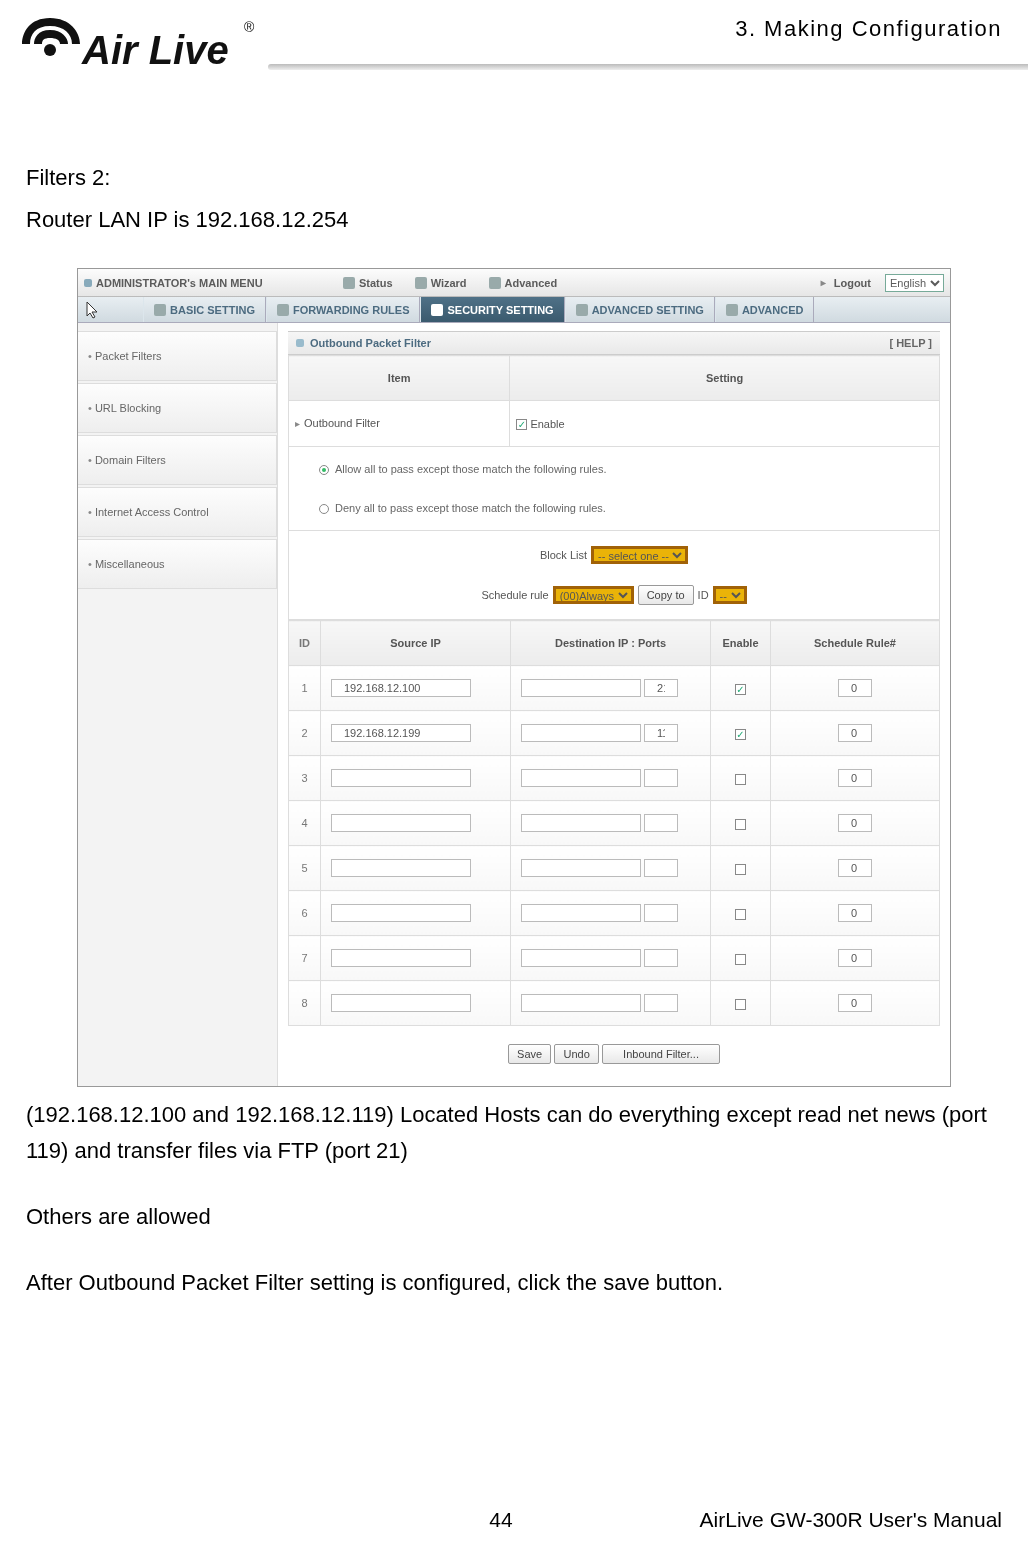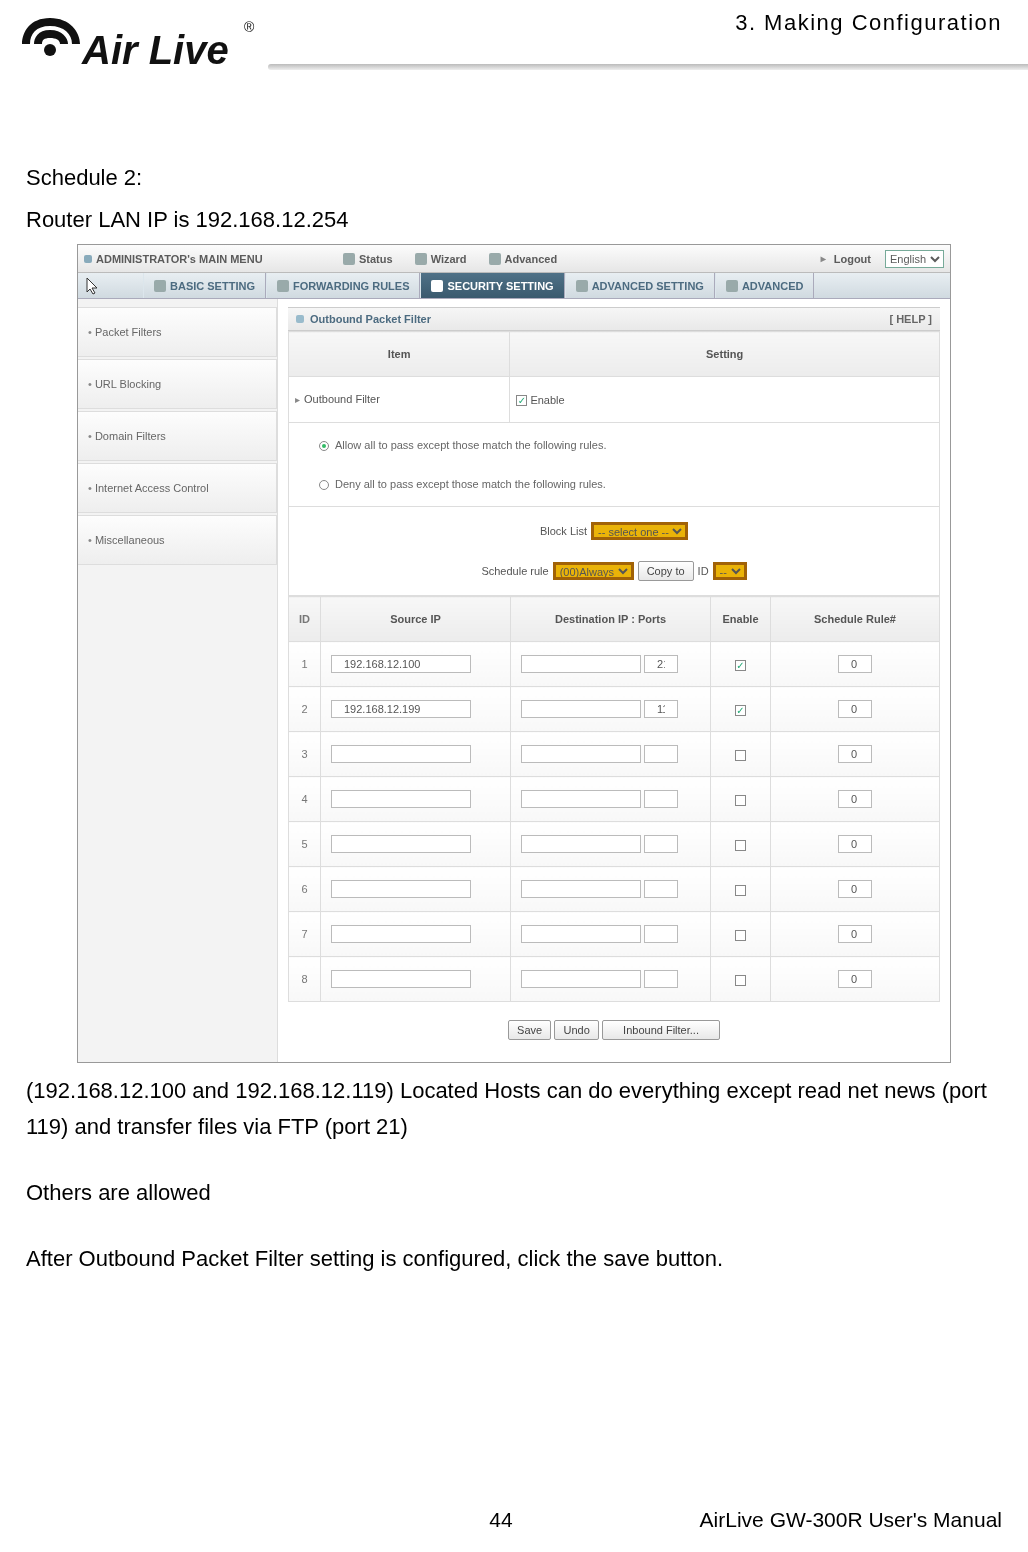--- a/index.html
+++ b/index.html
@@ -12,21 +12,21 @@
     position: relative;
   }
   .page-header {
     position: relative;
     height: 100px;
     padding-top: 14px;
   }
   .chapter-title {
     position: absolute;
     right: 26px;
-    top: 10px;
+    top: 16px;
     font-size: 22px;
     letter-spacing: 1.5px;
   }
   .brand-logo {
     position: absolute;
     left: 20px;
     top: 10px;
   }
   .hr-line {
     position: absolute;
@@ -40,21 +40,21 @@
   .content {
     padding: 60px 26px 0 26px;
     font-size: 22px;
     line-height: 36px;
   }
   .para { margin-bottom: 6px; }
 
   
   .shot {
     width: 874px;
-    margin: 6px auto 10px auto;
+    margin: 30px auto 10px auto;
     border: 1px solid #999;
     font-family: Tahoma, Arial, sans-serif;
     font-size: 12px;
     color: #4a4a4a;
     filter: blur(0.4px);
   }
   
   .adminbar {
     display: flex;
     align-items: center;
@@ -211,21 +211,21 @@
       </g>
       <text x="62" y="54" font-family="Arial Black, Arial" font-weight="900" font-size="40" font-style="italic" fill="#111">Air Live</text>
       <text x="224" y="22" font-size="14" fill="#111">®</text>
     </svg>
   </div>
   <div class="chapter-title">3. Making Configuration</div>
   <div class="hr-line"></div>
 </div>
 
 <div class="content">
-  <div class="para">Schedule 2:</div>
+  <div class="para">Filters 2:</div>
   <div class="para">Router LAN IP is 192.168.12.254</div>
 
   <div class="shot">
 
     <div class="adminbar">
       <div class="title">
         <span class="bullet"></span>
         <span>ADMINISTRATOR's MAIN MENU</span>
       </div>
       <div class="link">

